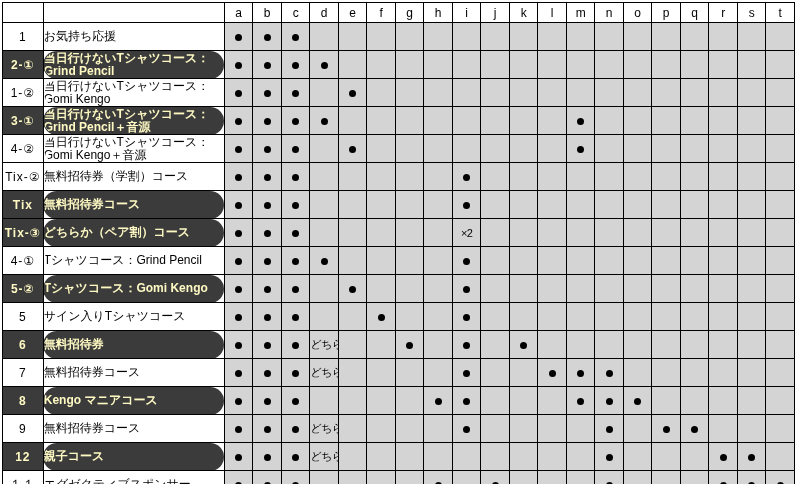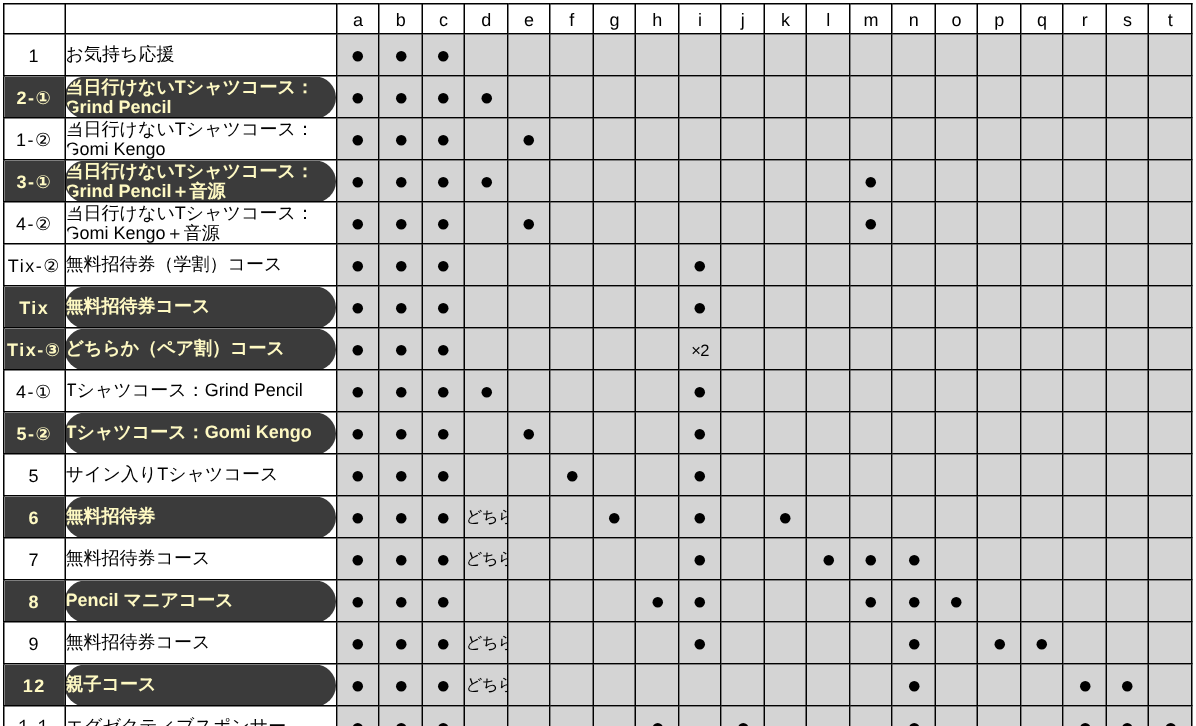--- a/index.html
+++ b/index.html
@@ -464,21 +464,21 @@
           <td class="mark"><span class="dot"></span></td>
           <td class="mark"></td>
           <td class="mark"></td>
           <td class="mark"></td>
           <td class="mark"></td>
           <td class="mark"></td>
           <td class="mark"></td>
         </tr>
         <tr class="data-row dark">
           <td class="cell-no">8</td>
-          <td class="cell-name">Pencil マニアコース</td>
+          <td class="cell-name">Kengo マニアコース</td>
           <td class="mark"><span class="dot"></span></td>
           <td class="mark"><span class="dot"></span></td>
           <td class="mark"><span class="dot"></span></td>
           <td class="mark"></td>
           <td class="mark"></td>
           <td class="mark"></td>
           <td class="mark"></td>
           <td class="mark"><span class="dot"></span></td>
           <td class="mark"><span class="dot"></span></td>
           <td class="mark"></td>

